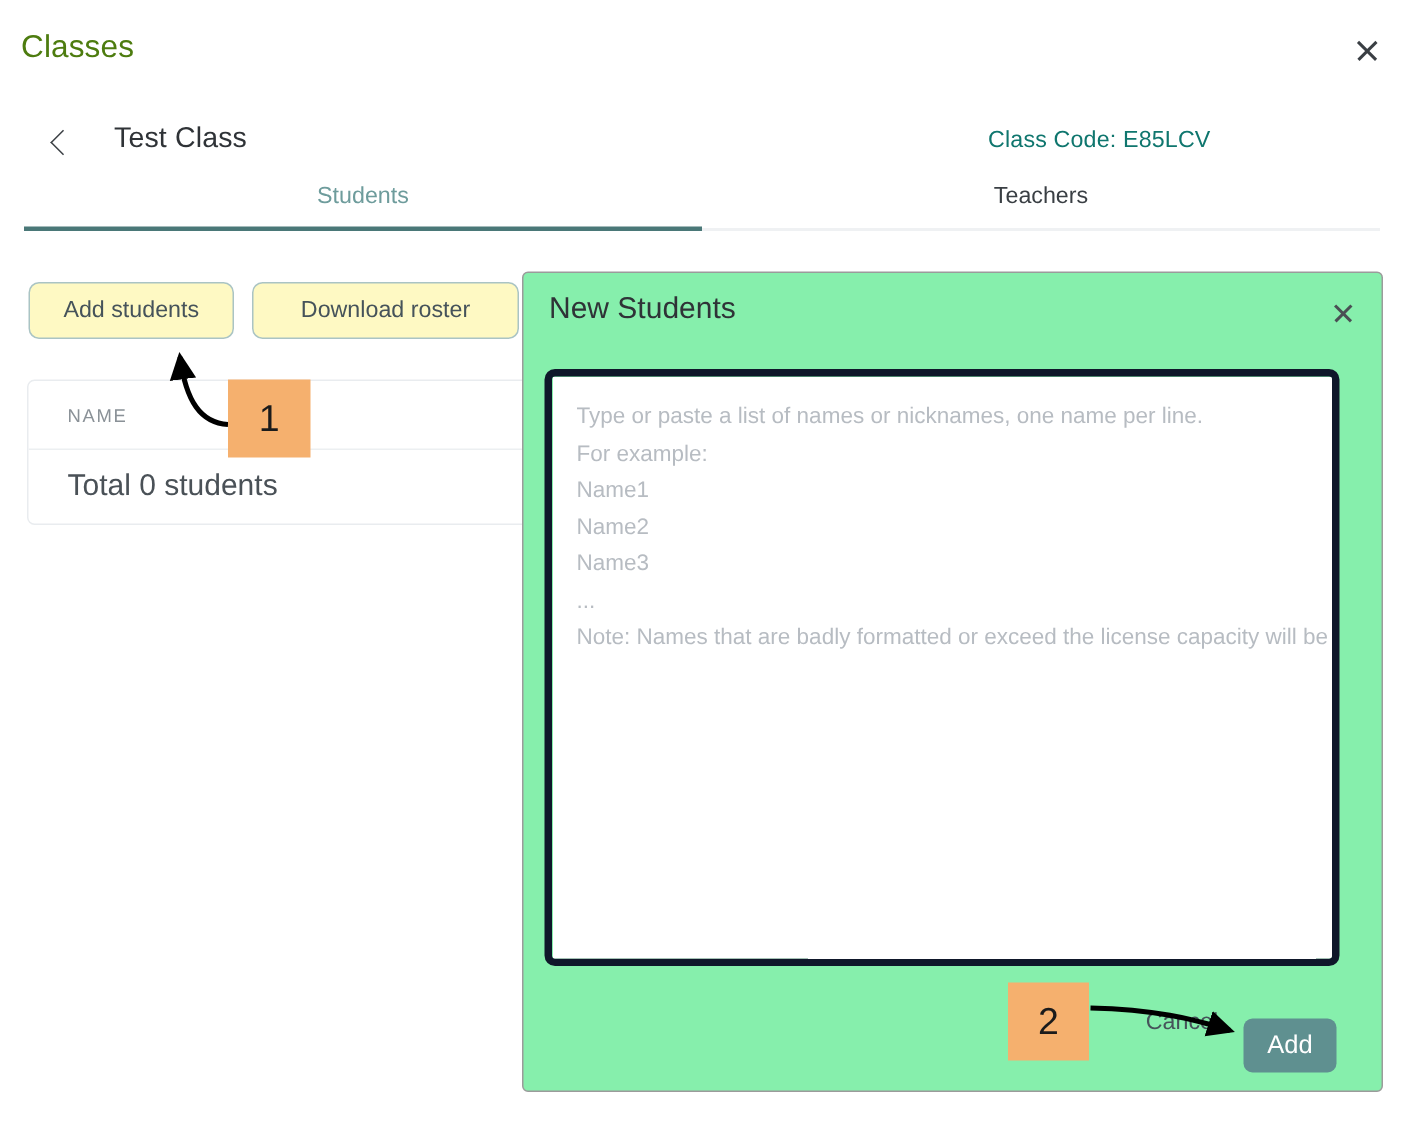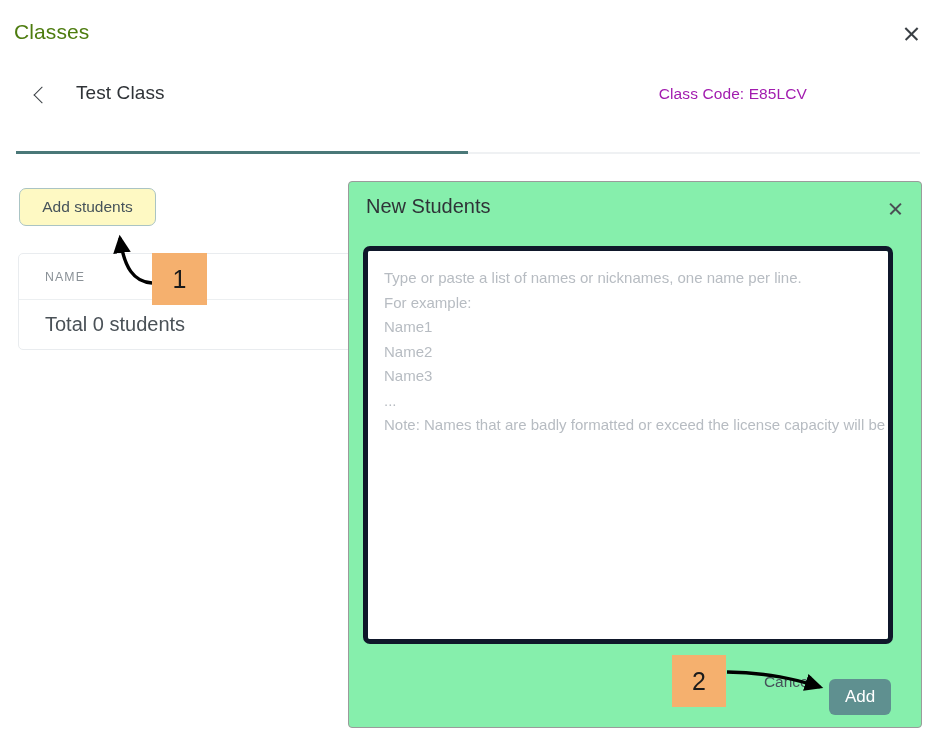--- a/index.html
+++ b/index.html
@@ -79,21 +79,21 @@
     position: absolute;
     left: 76px; top: 6px;
     font-size: 19px;
     color: #2f3337;
     letter-spacing: 0.1px;
   }
   .class-code {
     position: absolute;
     right: 13px; top: 9px;
     font-size: 15.5px;
-    color: #a21caf;
+    color: #0f766e;
     letter-spacing: 0.1px;
   }
 
   
   .tabs {
     position: absolute;
     left: 0; top: 122px;
     width: 936px; height: 35px;
   }
   .tab {
@@ -270,24 +270,29 @@
       <span class="x-glyph"></span>
     </div>
   </div>
 
   <div class="class-row">
     <div class="back-chevron"></div>
     <div class="class-name">Test Class</div>
     <div class="class-code">Class Code: E85LCV</div>
   </div>
 
+  <div class="tabs">
+    <div class="tab tab-students">Students</div>
+    <div class="tab tab-teachers">Teachers</div>
+  </div>
   <div class="tab-underline-base"></div>
   <div class="tab-underline-active"></div>
 
   <button class="outline-btn btn-add-students">Add students</button>
+  <button class="outline-btn btn-download-roster">Download roster</button>
 
   <div class="roster-table">
     <div class="table-head">
       <span class="col-name">NAME</span>
     </div>
     <div class="table-row">
       <span class="cell-total">Total 0 students</span>
     </div>
   </div>
 

